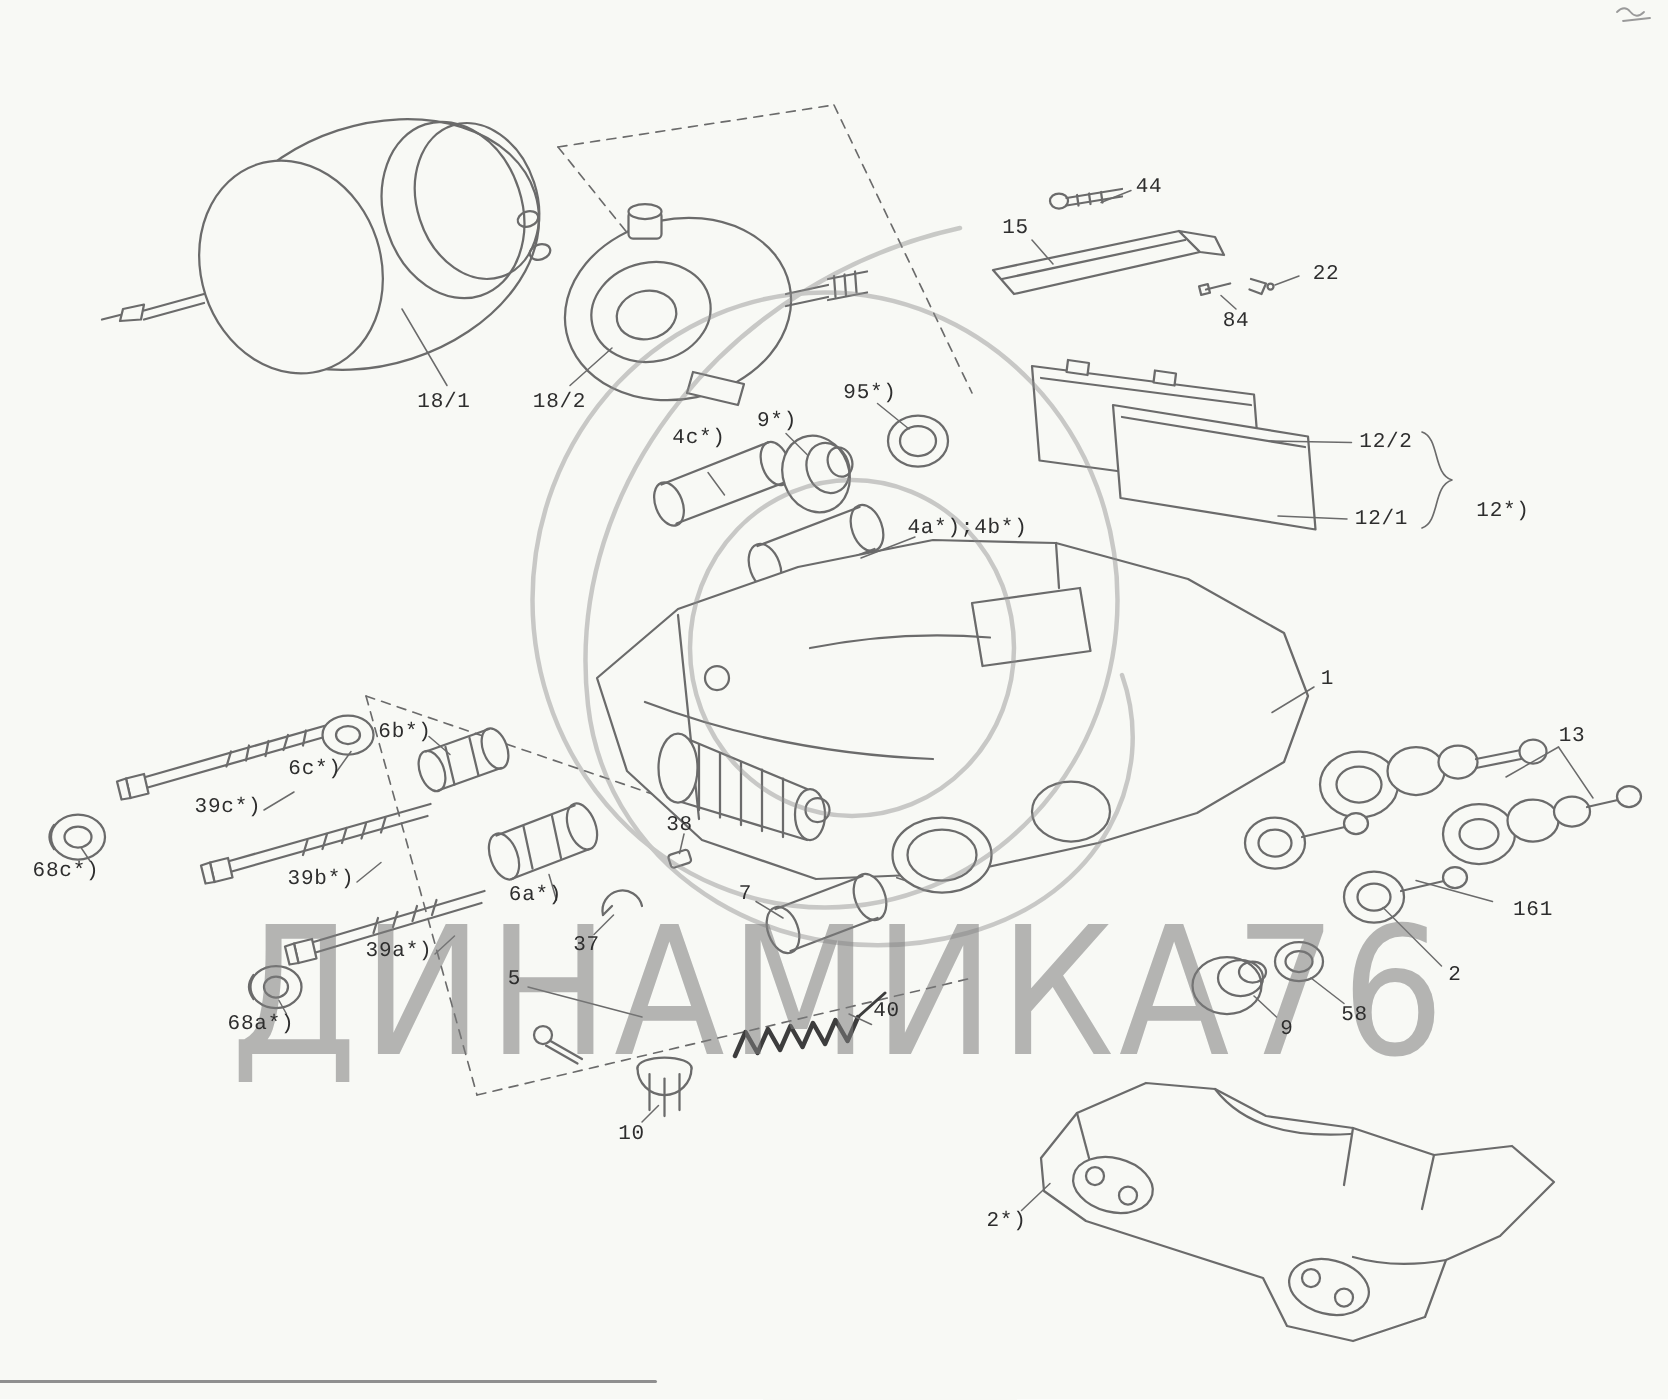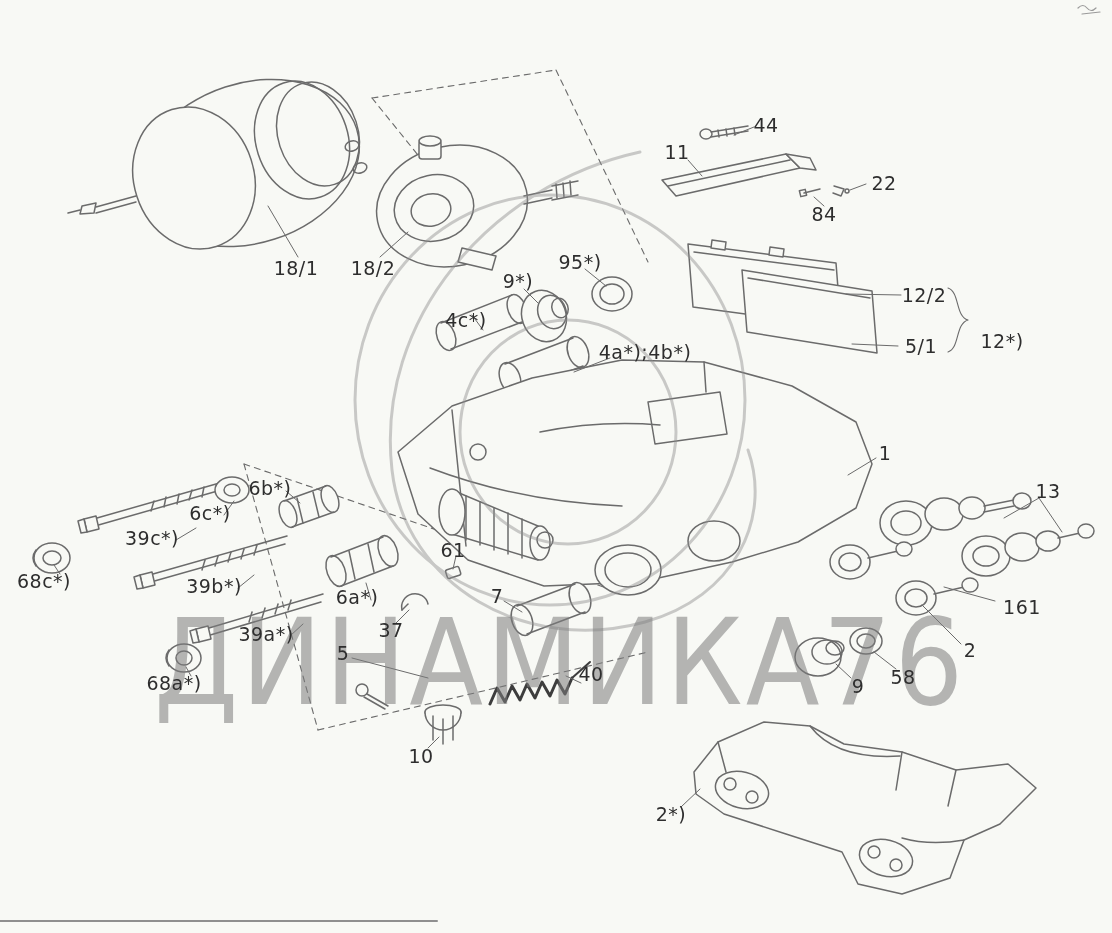--- a/index.html
+++ b/index.html
@@ -4,22 +4,22 @@
 <style>
   html,body { margin:0; padding:0; background:#ffffff; }
   .stage {
     position:relative; width:1112px; height:933px;
     background:#f8f9f5; overflow:hidden;
     font-family:"DejaVu Sans", sans-serif;
   }
   .art { position:absolute; left:0; top:0; }
   .plabel {
     position:absolute; transform:translate(-50%,-50%);
-    font-size:19px; color:#2e2e2e; white-space:nowrap;
-    pointer-events:none; letter-spacing:0.5px;
+    font-size:14px; color:#2e2e2e; white-space:nowrap;
+    pointer-events:none; letter-spacing:0.5px;font-family:Liberation Mono, monospace;
   }
   .watermark {
     position:absolute; left:70px; top:600px; width:980px;
     text-align:center; font-size:108px; letter-spacing:3px;
     color:#7d7d7d; opacity:0.55; white-space:nowrap;
     transform:scale(1,1.1); transform-origin:50% 50%;
     pointer-events:none;
   }
 </style>
 </head>
@@ -342,41 +342,41 @@
     <g opacity="0.45" stroke="#8f8f8f" stroke-width="3">
       <ellipse cx="550" cy="400" rx="195" ry="205"></ellipse>
       <ellipse cx="568" cy="432" rx="108" ry="112"></ellipse>
       <path d="M 640,152 C 490,185 375,320 392,470 C 405,585 525,655 645,622 C 735,597 772,518 748,450"></path>
     </g>
   </svg>
 
   <div class="watermark">ДИНАМИКА76</div>
 
   <span class="plabel" style="left:766px;top:125px">44</span>
-  <span class="plabel" style="left:677px;top:152px">11</span>
+  <span class="plabel" style="left:677px;top:152px">15</span>
   <span class="plabel" style="left:884px;top:183px">22</span>
   <span class="plabel" style="left:824px;top:214px">84</span>
   <span class="plabel" style="left:296px;top:268px">18/1</span>
   <span class="plabel" style="left:373px;top:268px">18/2</span>
   <span class="plabel" style="left:580px;top:262px">95*)</span>
   <span class="plabel" style="left:518px;top:281px">9*)</span>
-  <span class="plabel" style="left:466px;top:320px">4c*)</span>
+  <span class="plabel" style="left:466px;top:292px">4c*)</span>
   <span class="plabel" style="left:924px;top:295px">12/2</span>
-  <span class="plabel" style="left:921px;top:346px">5/1</span>
+  <span class="plabel" style="left:921px;top:346px">12/1</span>
   <span class="plabel" style="left:1002px;top:341px">12*)</span>
   <span class="plabel" style="left:645px;top:352px">4a*);4b*)</span>
   <span class="plabel" style="left:885px;top:453px">1</span>
   <span class="plabel" style="left:1048px;top:491px">13</span>
   <span class="plabel" style="left:270px;top:488px">6b*)</span>
   <span class="plabel" style="left:210px;top:513px">6c*)</span>
   <span class="plabel" style="left:152px;top:538px">39c*)</span>
   <span class="plabel" style="left:44px;top:581px">68c*)</span>
   <span class="plabel" style="left:214px;top:586px">39b*)</span>
   <span class="plabel" style="left:357px;top:597px">6a*)</span>
-  <span class="plabel" style="left:453px;top:550px">61</span>
+  <span class="plabel" style="left:453px;top:550px">38</span>
   <span class="plabel" style="left:497px;top:596px">7</span>
   <span class="plabel" style="left:1022px;top:607px">161</span>
   <span class="plabel" style="left:970px;top:650px">2</span>
   <span class="plabel" style="left:391px;top:630px">37</span>
   <span class="plabel" style="left:343px;top:653px">5</span>
   <span class="plabel" style="left:266px;top:634px">39a*)</span>
   <span class="plabel" style="left:174px;top:683px">68a*)</span>
   <span class="plabel" style="left:858px;top:686px">9</span>
   <span class="plabel" style="left:903px;top:677px">58</span>
   <span class="plabel" style="left:591px;top:674px">40</span>

